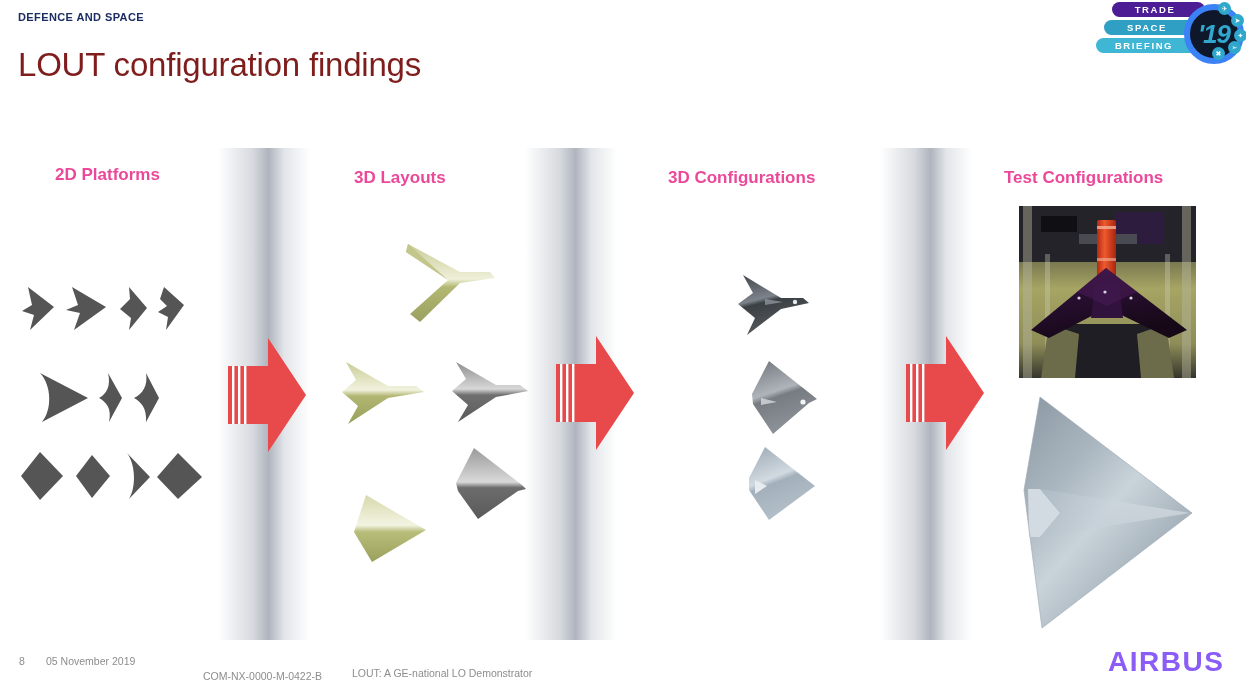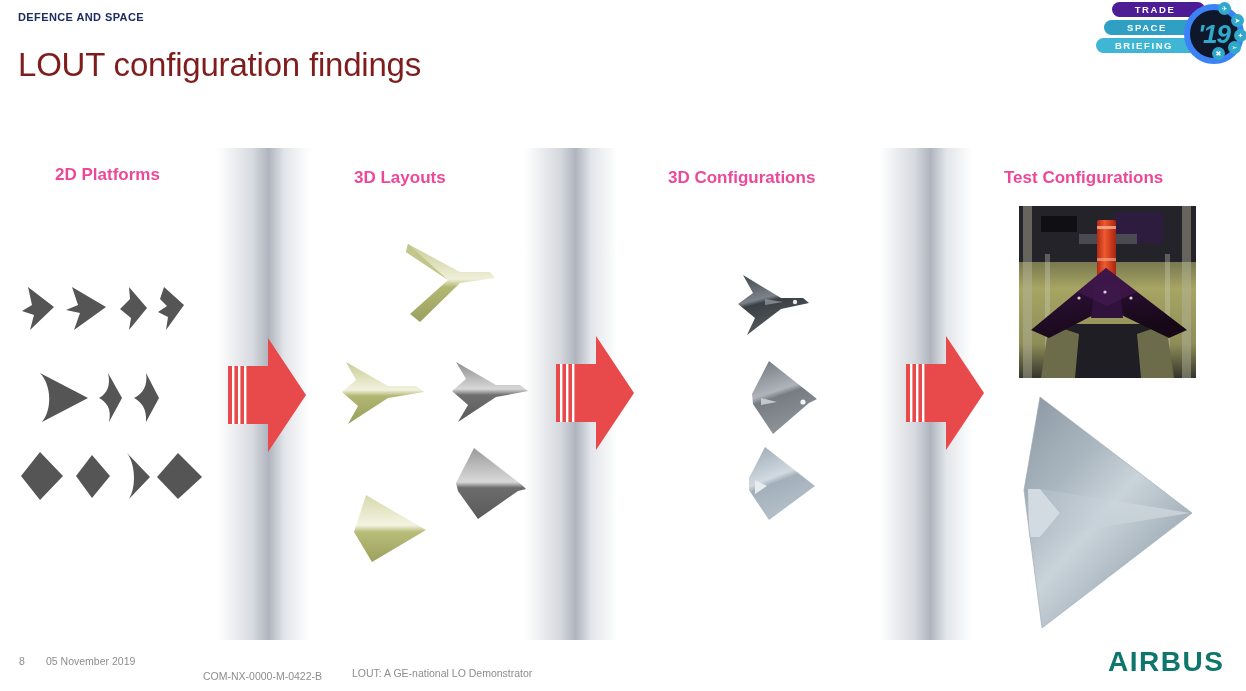--- a/index.html
+++ b/index.html
@@ -107,21 +107,21 @@
   .footer{position:absolute;left:0;top:650px;width:1246px;height:22px;}
   .foot-txt{
     position:absolute;font-size:10.5px;color:#8d8d8d;white-space:nowrap;
   }
   .f-page{left:19px;top:5px;}
   .f-date{left:46px;top:5px;}
   .f-doc{left:203px;top:20px;}
   .f-proj{left:352px;top:5px;margin-top:12px;}
   .airbus{
     position:absolute;left:1108px;top:646px;
-    font-size:28px;font-weight:bold;color:#0f766e;letter-spacing:1.5px;
+    font-size:28px;font-weight:bold;color:#8b5cf6;letter-spacing:1.5px;
   }
 </style>
 </head>
 <body>
 
 <div class="slide">
 
   <div class="eyebrow">DEFENCE AND SPACE</div>
   <div class="title">LOUT configuration findings</div>
 

